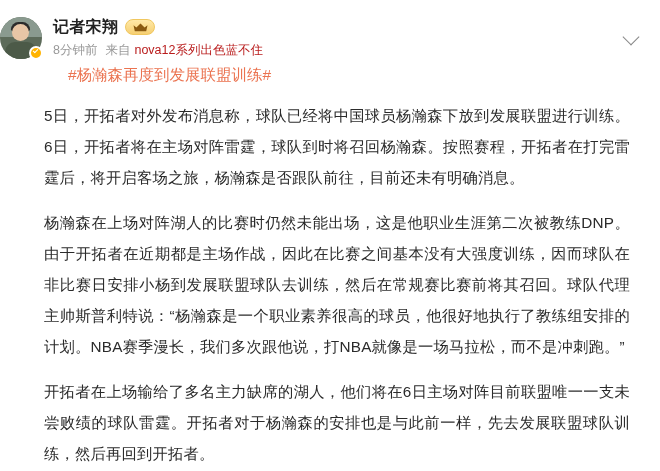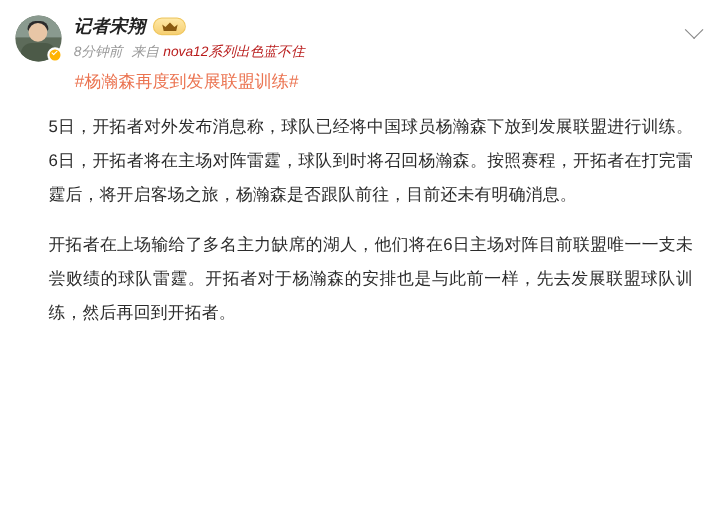--- a/index.html
+++ b/index.html
@@ -18,25 +18,24 @@
     position: relative;
     width: 660px;
     height: 471px;
     background: #ffffff;
     box-sizing: border-box;
   }
 
   
   .post-header {
     display: flex;
-    align-items: flex-start;
-    padding: 12px 16px 0 14px;
+    align-items: center;
+    padding: 12px 16px 0 0;
     box-sizing: border-box;
     height: 62px;
-    font-style: italic;
   }
   .avatar-wrap {
     position: relative;
     width: 42px;
     height: 42px;
     flex: 0 0 42px;
     margin-top: 2px;
   }
   .avatar {
     width: 42px;
@@ -225,16 +224,17 @@
 
     <div class="collapse-btn">
       <div class="chevron"></div>
     </div>
   </div>
 
   <div class="topic">#杨瀚森再度到发展联盟训练#</div>
 
   <div class="content">
     <p class="para">5日，开拓者对外发布消息称，球队已经将中国球员杨瀚森下放到发展联盟进行训练。6日，开拓者将在主场对阵雷霆，球队到时将召回杨瀚森。按照赛程，开拓者在打完雷霆后，将开启客场之旅，杨瀚森是否跟队前往，目前还未有明确消息。</p>
+    <p class="para">杨瀚森在上场对阵湖人的比赛时仍然未能出场，这是他职业生涯第二次被教练DNP。由于开拓者在近期都是主场作战，因此在比赛之间基本没有大强度训练，因而球队在非比赛日安排小杨到发展联盟球队去训练，然后在常规赛比赛前将其召回。球队代理主帅斯普利特说：“杨瀚森是一个职业素养很高的球员，他很好地执行了教练组安排的计划。NBA赛季漫长，我们多次跟他说，打NBA就像是一场马拉松，而不是冲刺跑。”</p>
     <p class="para">开拓者在上场输给了多名主力缺席的湖人，他们将在6日主场对阵目前联盟唯一一支未尝败绩的球队雷霆。开拓者对于杨瀚森的安排也是与此前一样，先去发展联盟球队训练，然后再回到开拓者。</p>
   </div>
 
 </div>
 
 </body></html>

